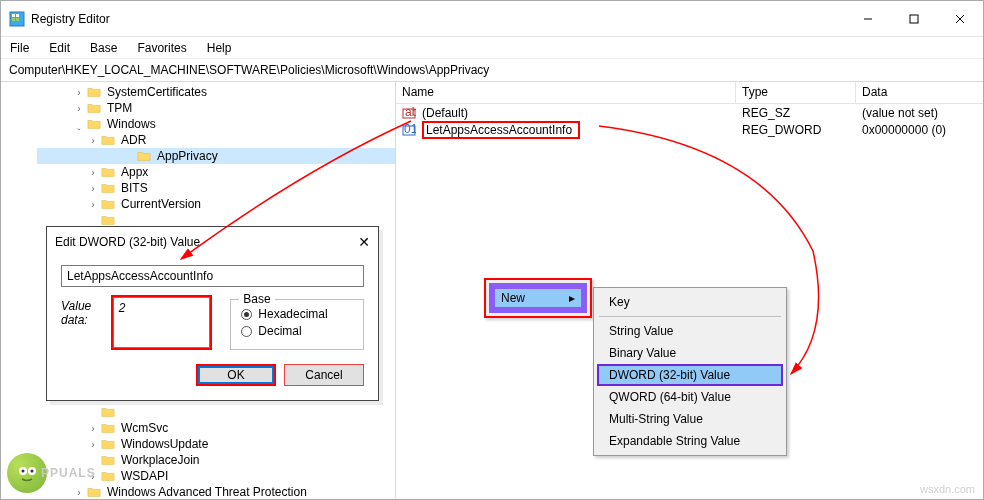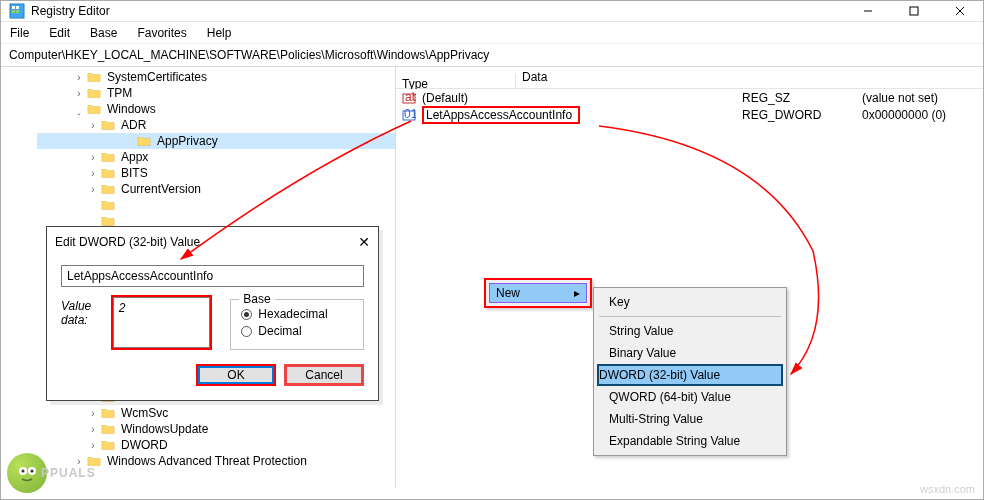--- a/index.html
+++ b/index.html
@@ -1,37 +1,37 @@
 <!DOCTYPE html>
 <html><head>
   <meta charset="utf-8">
   <style>
     * { margin: 0; padding: 0; box-sizing: border-box; font-family: "Segoe UI", Tahoma, sans-serif; font-size: 12px; }
     body { background: #fff; width: 984px; height: 500px; overflow: hidden; position: relative; border: 1px solid #aaa; }
-    .titlebar { background: #fff; height: 21px; display: flex; align-items: center; padding: 0 0 0 8px; border-bottom: 1px solid #e5e5e5; }
+    .titlebar { background: #fff; height: 36px; display: flex; align-items: center; padding: 0 0 0 8px; border-bottom: 1px solid #e5e5e5; }
     .titlebar .logo { width: 16px; height: 16px; margin-right: 6px; display: inline-flex; }
     .titlebar .logo svg { width: 16px; height: 16px; }
     .titlebar .title { flex: 1; }
     .win-controls { display: flex; height: 100%; }
     .win-btn { width: 46px; display: flex; align-items: center; justify-content: center; cursor: pointer; }
     .menubar { height: 22px; display: flex; align-items: center; padding: 0 6px; gap: 14px; border-bottom: 1px solid #f0f0f0;}
     .menubar span { padding: 2px 3px; cursor: default; }
     .addr { height: 23px; border-bottom: 1px solid #d9d9d9; display: flex; align-items: center; padding: 0 8px; background: #fff; }
     .content { display: flex; height: calc(100% - 77px); }
     .treepane { width: 395px; border-right: 1px solid #d9d9d9; background: #fff; position: relative; overflow: hidden; padding-top: 2px;}
     .tree-item { display: flex; align-items: center; height: 16px; margin: 0; cursor: default; }
     .tree-item.sel { background: #CCE8FF; }
     .twist { width: 16px; text-align: center; color: #666; font-size: 10px; }
     .fold { width: 16px; height: 14px; display: inline-block; margin-right: 4px; }
     .fold svg { width: 14px; height: 14px; display: block;}
     .listpane { flex: 1; display: flex; flex-direction: column;}
     .listhdr { height: 22px; display: flex; border-bottom: 1px solid #e5e5e5; background: #fff;}
     .col { padding: 3px 6px; font-weight: normal; border-right: 1px solid #e5e5e5;}
     .col.n { width: 340px; }
-    .col.t { width: 120px; margin-top: 7px; }
+    .col.t { width: 120px; }
     .col.d { flex: 1; border-right: none;}
     .listbody { flex: 1; background: #fff; position: relative;}
     .row { display: flex; height: 17px; align-items: center; }
     .cell { padding: 0 6px; }
     .cell.n { width: 340px; display: flex; align-items: center; gap: 4px; }
     .cell.t { width: 120px; }
     .cell.d { flex: 1; }
     .ico { width: 16px; height: 14px; display: inline-flex; }
     .row.hl .cell.n .txthl { border: 2px solid #ff0000; padding: 0 6px 0 2px; background:#fff;}
 
@@ -45,32 +45,32 @@
     .inp { width: 303px; border: 1px solid #7a7a7a; padding: 3px 5px; margin-bottom: 8px; background: #fff;}
     .vdrow { display: flex; gap: 18px; }
     .vdcol { display: flex; flex-direction: row; font-style: italic;}
     .vdinp { width: 120px; border: 2px solid #ff0000; outline: 1px solid #7a7a7a; outline-offset: -3px; padding: 4px 6px; background:#fff;}
     .base { border: 1px solid #c0c0c0; padding: 4px 10px 8px; width: 155px; position: relative; margin-top: 4px;}
     .base .leg { position: absolute; top: -8px; left: 8px; background: #fff; padding: 0 4px; }
     .radio { display: flex; align-items: center; gap: 6px; margin: 3px 0;}
     .radio .r { width: 11px; height: 11px; border-radius: 50%; border: 1px solid #555; display: inline-flex; align-items: center; justify-content: center;}
     .radio.sel .r::after { content:""; width:5px; height:5px; border-radius:50%; background:#333;}
     .btns { display: flex; justify-content: flex-end; gap: 8px; margin-top: 14px;}
-    .btn { width: 80px; height: 22px; border: 3px solid #ef4444; background: #e1e1e1; display: flex; align-items: center; justify-content: center; cursor: pointer;}
+    .btn { width: 80px; height: 22px; border: 1px solid #ef4444; background: #e1e1e1; display: flex; align-items: center; justify-content: center; cursor: pointer;}
     .btn.def { border: 2px solid #ff0000; outline: 2px solid #0078d7; outline-offset: -4px;}
 
     
     .submenu { position: absolute; background: #f0f0f0; border: 1px solid #999; box-shadow: 2px 2px 3px rgba(0,0,0,0.2); padding: 3px; }
     .submenu.m1 { left: 483px; top: 277px; width: 108px; border: 2px solid #ff0000; }
-    .submenu.m1 .mi { background: #91c9f7; border: 1px solid #8b5cf6; padding: 2px 6px; display:flex; justify-content:space-between; align-items:flex-start;}
+    .submenu.m1 .mi { background: #91c9f7; border: 6px solid #8b5cf6; padding: 2px 6px; display:flex; justify-content:space-between; align-items:flex-start;}
     .submenu.m2 { left: 592px; top: 286px; width: 194px; padding: 3px; }
     .m2 .mi { padding: 4px 12px; cursor: default;}
     .m2 .mi.hl { background: #91c9f7; border: 1px solid #26a0da; padding: 3px 11px;}
     .m2 .mi.box { border: 2px solid #ff0000; padding: 2px 10px;}
-    .m2 .mi.hl.box { border:2px solid #0c4a6e; background:#91c9f7; padding:2px 0;}
+    .m2 .mi.hl.box { border:2px solid #6d28d9; background:#91c9f7; padding:2px 10px;}
     .m2 .sep { border-top: 1px solid #c0c0c0; margin: 3px 2px;}
 
     
     .arrow { position: absolute; pointer-events: none; }
 
     
     .wm { position: absolute; left: 6px; bottom: 6px; font-size: 26px; font-weight: 700; letter-spacing: 1px; color: #c8c8c8; display:flex; align-items:center; gap:0;}
     .wm .face { width:40px; height:40px; border-radius:50%; background: radial-gradient(circle at 30% 30%, #b9e05a, #7db338); display:inline-flex; align-items:center; justify-content:center; margin-right:-6px;}
     .wm2 { position: absolute; right: 8px; bottom: 4px; font-size: 11px; color: #d0d0d0;}
   </style>
@@ -323,40 +323,50 @@
       <div class="tree-item" style="padding-left: 84px;">
         <span class="twist">›</span>
         <span class="fold">
           <svg viewBox="0 0 16 14">
             <path d="M1 3 L1 12 L15 12 L15 4 L7 4 L6 3 Z" fill="#ffd968" stroke="#d4a93a" stroke-width="0.5"></path>
           </svg>
         </span>
         <span>WindowsUpdate</span>
       </div>
       <div class="tree-item" style="padding-left: 84px;">
-        <span class="twist">›</span>
-        <span class="fold">
-          <svg viewBox="0 0 16 14">
-            <path d="M1 3 L1 12 L15 12 L15 4 L7 4 L6 3 Z" fill="#ffd968" stroke="#d4a93a" stroke-width="0.5"></path>
-          </svg>
-        </span>
-        <span>DWORD</span>
+        <span class="twist"></span>
+        <span class="fold">
+          <svg viewBox="0 0 16 14">
+            <path d="M1 3 L1 12 L15 12 L15 4 L7 4 L6 3 Z" fill="#ffd968" stroke="#d4a93a" stroke-width="0.5"></path>
+          </svg>
+        </span>
+        <span>WorkplaceJoin</span>
+      </div>
+      <div class="tree-item" style="padding-left: 84px;">
+        <span class="twist">›</span>
+        <span class="fold">
+          <svg viewBox="0 0 16 14">
+            <path d="M1 3 L1 12 L15 12 L15 4 L7 4 L6 3 Z" fill="#ffd968" stroke="#d4a93a" stroke-width="0.5"></path>
+          </svg>
+        </span>
+        <span>WSDAPI</span>
       </div>
       <div class="tree-item" style="padding-left: 70px;">
         <span class="twist">›</span>
         <span class="fold">
           <svg viewBox="0 0 16 14">
             <path d="M1 3 L1 12 L15 12 L15 4 L7 4 L6 3 Z" fill="#ffd968" stroke="#d4a93a" stroke-width="0.5"></path>
           </svg>
         </span>
         <span>Windows Advanced Threat Protection</span>
       </div>
     </div>
   <div class="listpane">
     <div class="listhdr">
+      <div class="col n">Name</div>
       <div class="col t">Type</div>
       <div class="col d">Data</div>
     </div>
     <div class="listbody" id="list">
         <div class="row">
           <div class="cell n"><span class="ico">
               <svg viewBox="0 0 14 14">
                 <rect x="1" y="3" width="12" height="9" fill="#fff" stroke="#b33"></rect>
                 <text x="3" y="10" font-size="7" fill="#b33">ab</text>
               </svg>

